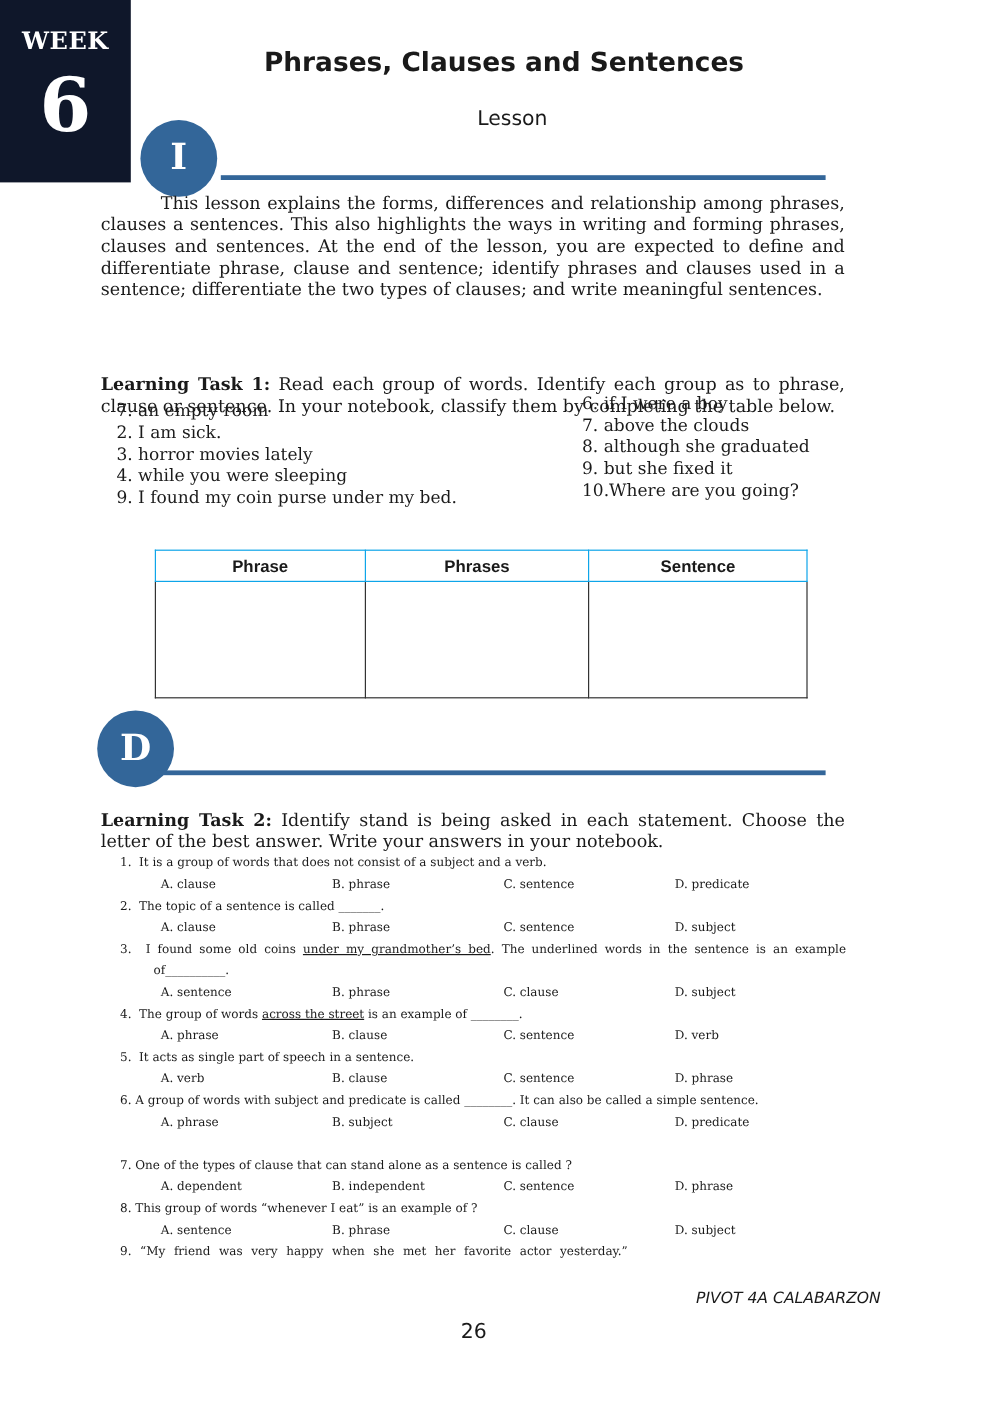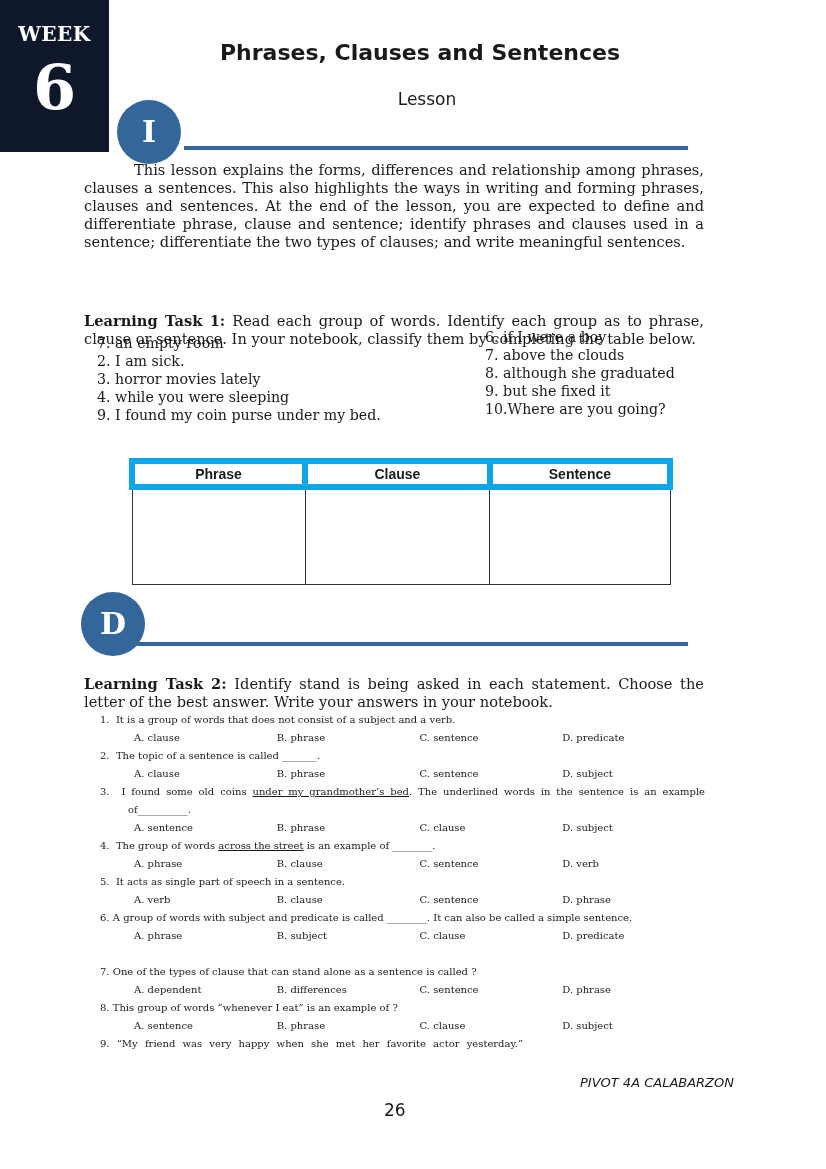--- a/index.html
+++ b/index.html
@@ -10,21 +10,21 @@
   .title { position: absolute; top: 40px; left: 200px; width: 440px; text-align: center; font-family: "DejaVu Sans", sans-serif; font-weight: bold; font-size: 22px; }
   .subtitle { position: absolute; top: 89px; left: 200px; width: 454px; text-align: center; font-family: "DejaVu Sans", sans-serif; font-size: 17px; }
   .circle { position: absolute; width: 64px; height: 64px; border-radius: 50%; background: #336699; color: #fff; font-family: "DejaVu Serif", serif; font-weight: bold; font-size: 30px; text-align: center; line-height: 64px; }
   .rule { position: absolute; height: 4px; background: #336699; }
   .para { position: absolute; left: 84px; width: 620px; font-size: 14.6px; line-height: 18px; text-align: justify; }
   .indent { text-indent: 50px; }
   b.lbl { font-weight: bold; }
   .list { position: absolute; font-size: 14.2px; line-height: 18px; }
   .list div { white-space: nowrap; }
   table.cls { position: absolute; left: 129px; top: 458px; width: 544px; border-collapse: collapse; }
-  table.cls th { border: 6px solid #0ea5e9; height: 26px; font-family: "Liberation Sans", sans-serif; font-weight: bold; font-size: 14px; }
+  table.cls th { border: 1px solid #0ea5e9; height: 26px; font-family: "Liberation Sans", sans-serif; font-weight: bold; font-size: 14px; }
   table.cls td { border: 1px solid #333; height: 97px; }
   .q { position: absolute; left: 100px; font-size: 10px; line-height: 18px; width: 605px; }
   .qtext { white-space: nowrap; }
   .qtext.wrap { white-space: normal; }
   .opts { display: flex; padding-left: 34px; }
   .opts span { width: 150px; white-space: nowrap; }
   .u { text-decoration: underline; }
   .footer { position: absolute; top: 1075px; left: 580px; font-family: "DejaVu Sans", sans-serif; font-style: italic; font-size: 13px; }
   .pagenum { position: absolute; top: 1100px; left: 384px; font-family: "DejaVu Sans", sans-serif; font-size: 17px; }
 </style>
@@ -61,21 +61,21 @@
   <div>7. above the clouds</div>
   <div>8.  although she graduated</div>
   <div>9.  but she fixed it</div>
   <div>10.Where are you going?</div>
 </div>
 
 <table class="cls">
   <thead>
     <tr>
       <th style="width:175px;">Phrase</th>
-      <th style="width:187px;">Clause</th>
+      <th style="width:187px;">Phrases</th>
       <th style="width:182px;">Sentence</th>
     </tr>
   </thead>
   <tbody>
     <tr>
       <td></td>
       <td></td>
       <td></td>
     </tr>
   </tbody>
@@ -146,21 +146,21 @@
     <span>B. subject</span>
     <span>C. clause</span>
     <span>D. predicate</span>
   </div>
 </div>
 
 <div class="q" style="top:963px;">
   <div class="qtext"><span>7.</span> <span>One of the types of clause that can stand alone as a sentence is called ?</span></div>
   <div class="opts">
     <span>A. dependent</span>
-    <span>B. differences</span>
+    <span>B. independent</span>
     <span>C. sentence</span>
     <span>D. phrase</span>
   </div>
 </div>
 
 <div class="q" style="top:999px;">
   <div class="qtext"><span>8.</span> <span>This group of words “whenever I eat” is an example of ?</span></div>
   <div class="opts">
     <span>A. sentence</span>
     <span>B. phrase</span>

